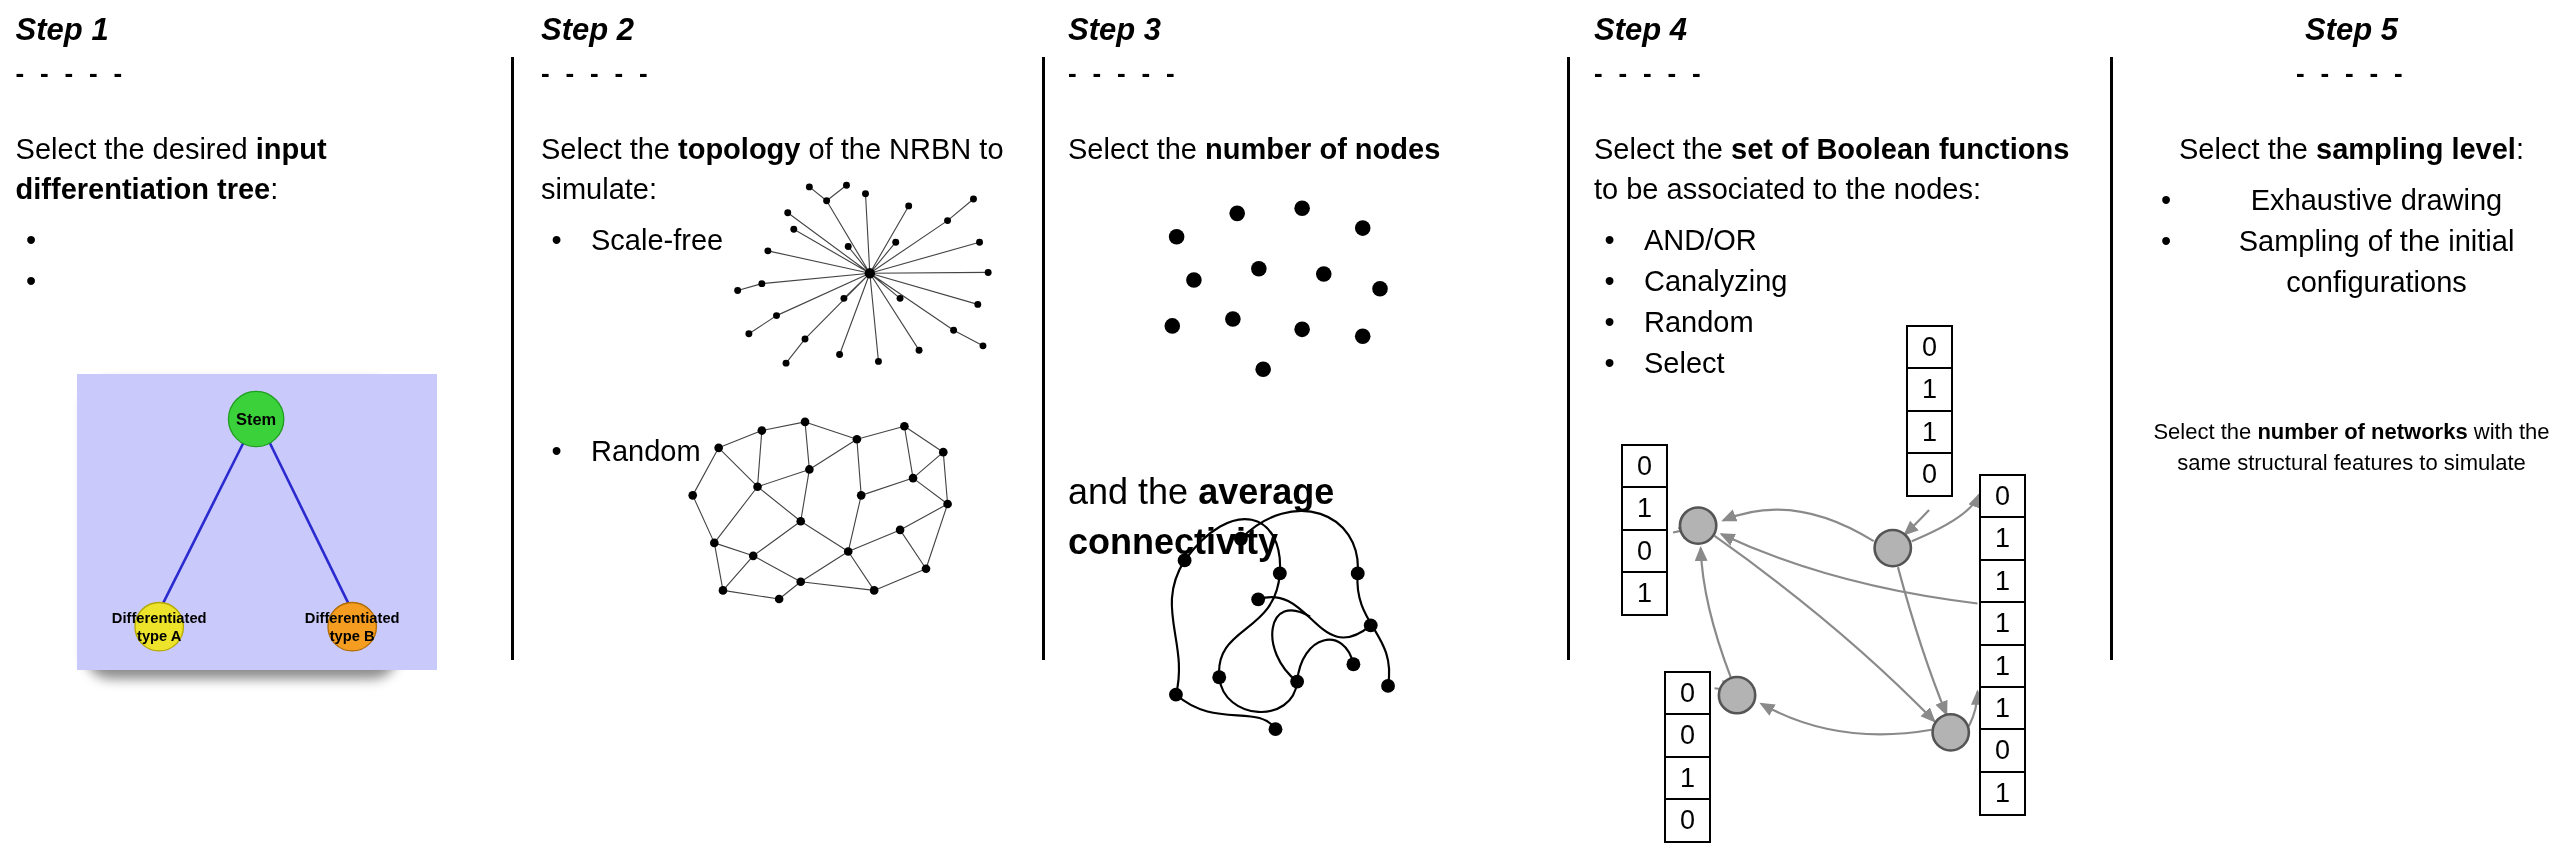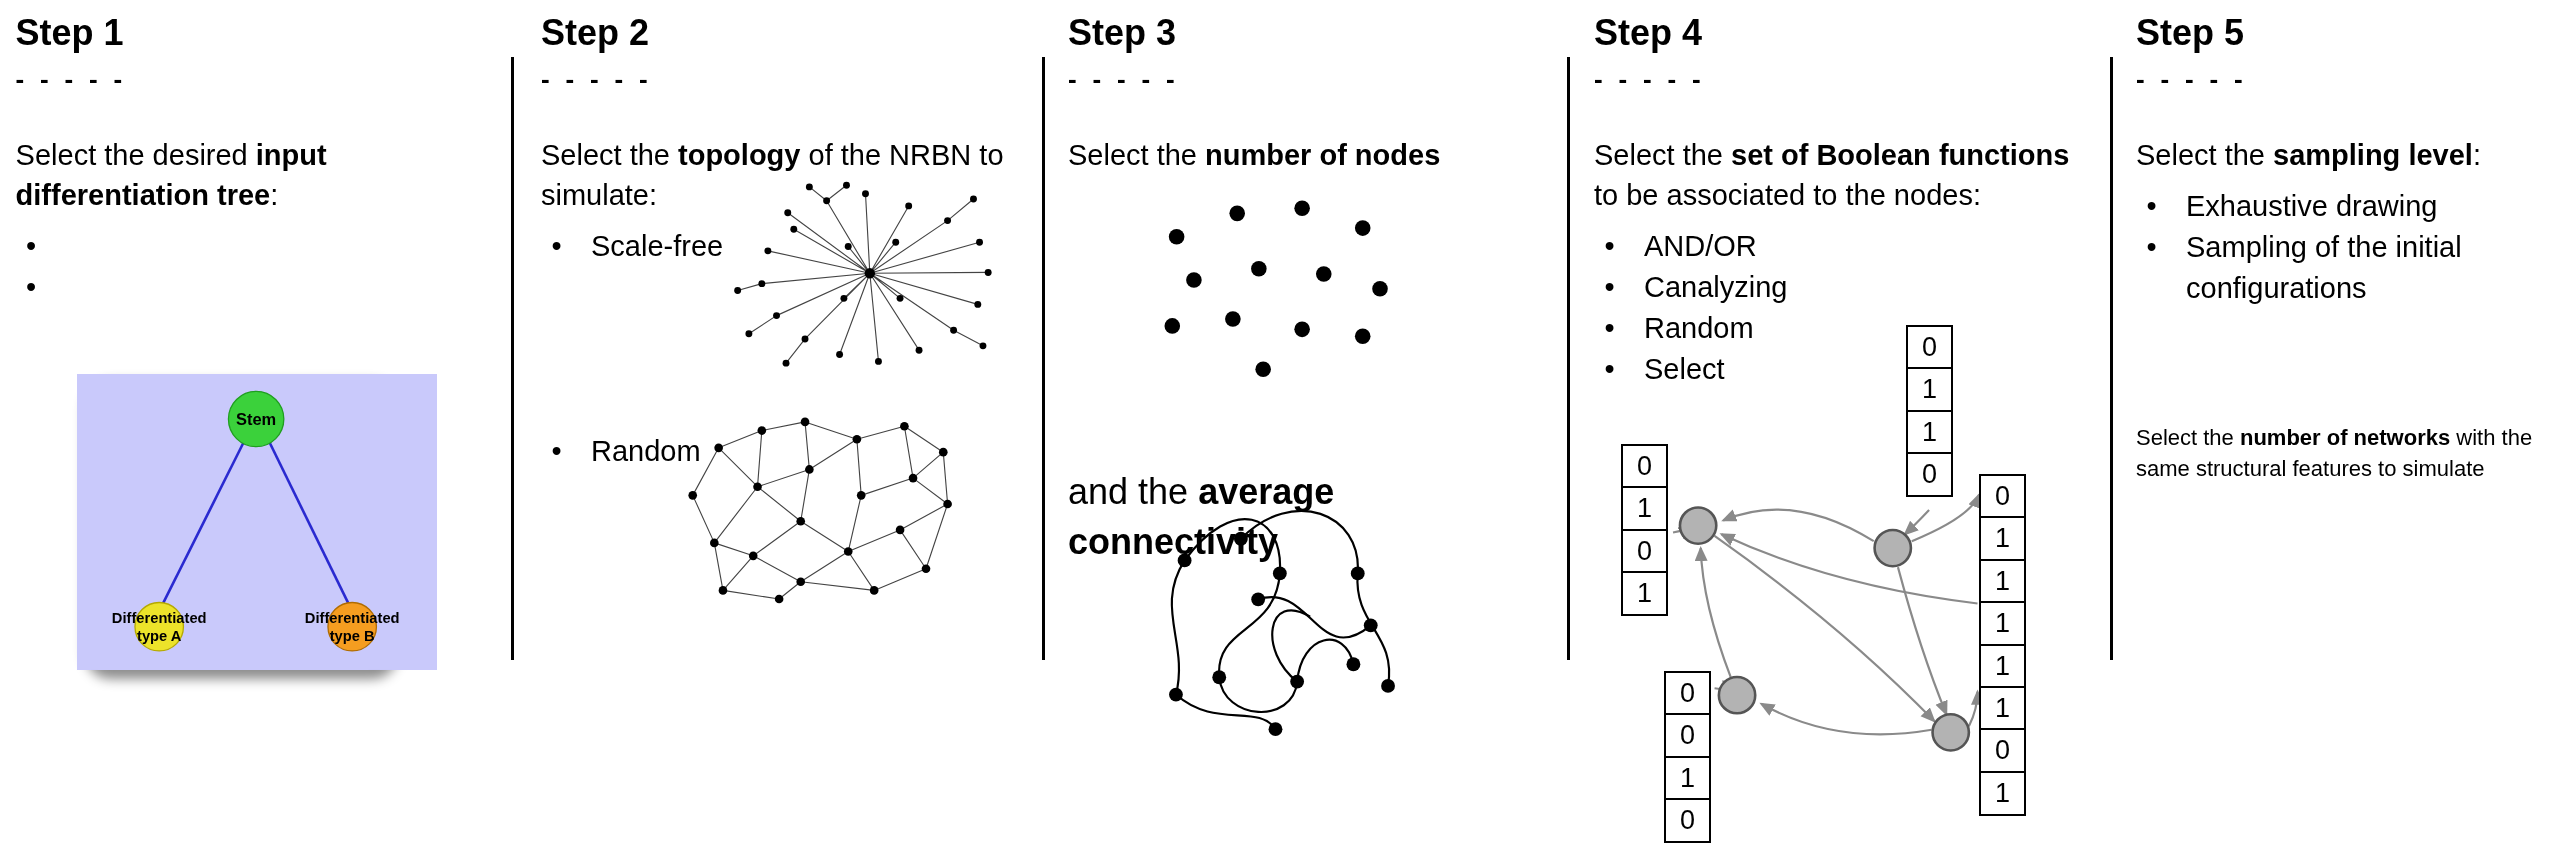--- a/index.html
+++ b/index.html
@@ -10,29 +10,29 @@
     font-family: "Liberation Sans", sans-serif;
     color: #000;
     position: relative;
     overflow: hidden;
   }
   .col { position: absolute; top: 0; height: 851px; }
   #col1 { left: 15.6px;   width: 483px; }
   #col2 { left: 541px;  width: 493px; }
   #col3 { left: 1068px; width: 486px; }
   #col4 { left: 1594px; width: 506px; }
-  #col5 { left: 2136px; width: 431px; }
+  #col5 { left: 2136px; width: 431px; text-align: center; }
 
   .divider { position: absolute; top: 57px; height: 603px; width: 2.6px; background: #000; }
   #div1 { left: 511px; }
   #div2 { left: 1042px; }
   #div3 { left: 1567px; }
   #div4 { left: 2110px; }
 
-  .step-title { font-size: 36px; font-weight: bold; margin: 12px 0 8px 0; }
+  .step-title { font-size: 31px; font-weight: bold; margin: 12px 0 8px 0; font-style: italic; }
   .dashes { font-size: 26px; font-weight: bold; letter-spacing: 4.3px; margin-top: 10.4px; }
   .intro { font-size: 29px; line-height: 1.38; margin: 40px 0 0 0; }
   .bullets { margin-top: 10.4px; }
   .bullet { display: flex; font-size: 29px; line-height: 1.42; }
   .bullet .marker { flex: 0 0 50px; width: 50px; padding-left: 10.4px; }
   .bullet .btext { flex: 1; }
 
   
   .tree-figure {
     position: absolute; left: 61px; top: 374px;

